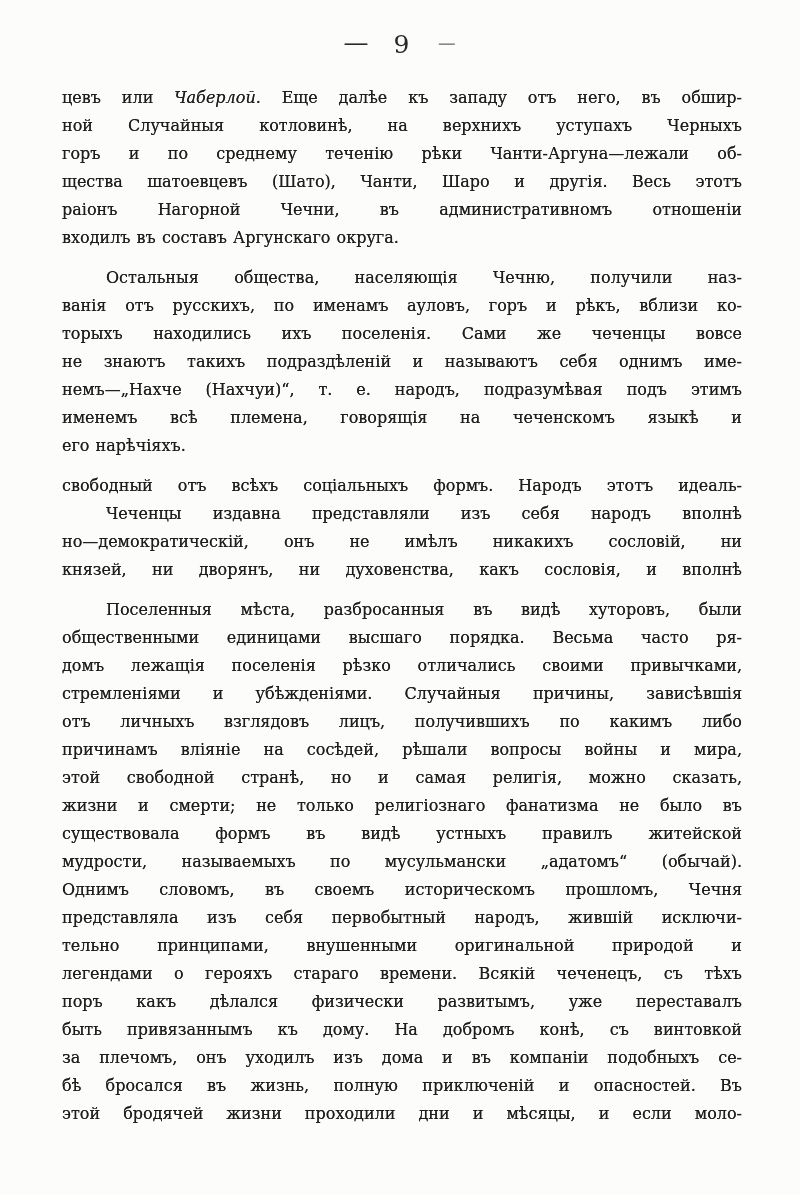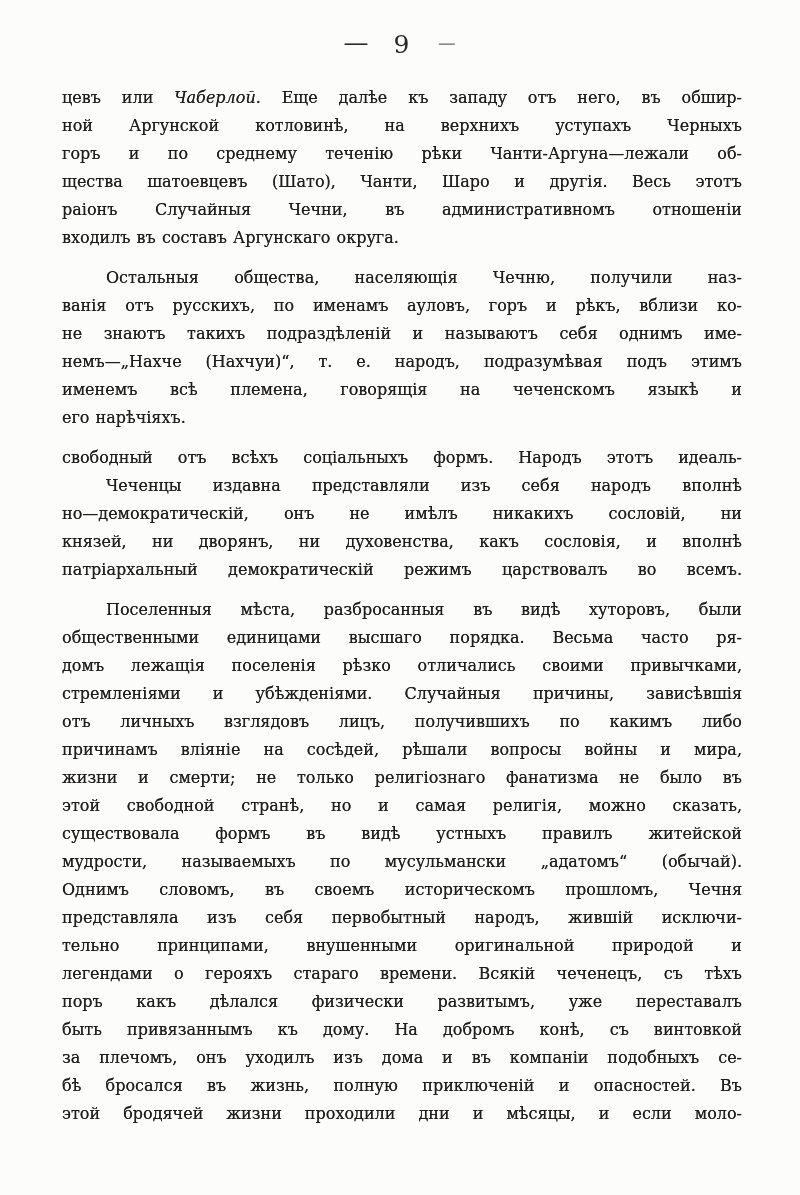--- a/index.html
+++ b/index.html
@@ -76,50 +76,50 @@
 </head>
 <body>
 
 <div class="page">
   <div class="header">
     <span class="dash-left">—</span><span class="num">9</span><span class="dash-right">—</span>
   </div>
   <div class="text-block">
       <div class="paragraph">
         <div class="line"><span>цевъ или </span><span class="italic">Чаберлой</span><span>. Еще далѣе къ западу отъ него, въ обшир-</span></div>
-        <div class="line"><span>ной Аргунской котловинѣ, на верхнихъ уступахъ Черныхъ</span></div>
+        <div class="line"><span>ной Случайныя котловинѣ, на верхнихъ уступахъ Черныхъ</span></div>
         <div class="line"><span>горъ и по среднему теченію рѣки Чанти-Аргуна—лежали об-</span></div>
         <div class="line"><span>щества шатоевцевъ (Шато), Чанти, Шаро и другія. Весь этотъ</span></div>
-        <div class="line"><span>раіонъ Случайныя Чечни, въ административномъ отношеніи</span></div>
+        <div class="line"><span>раіонъ Нагорной Чечни, въ административномъ отношеніи</span></div>
         <div class="line last"><span>входилъ въ составъ Аргунскаго округа.</span></div>
       </div>
       <div class="paragraph">
         <div class="line indent"><span>Остальныя общества, населяющія Чечню, получили наз-</span></div>
         <div class="line"><span>ванія отъ русскихъ, по именамъ ауловъ, горъ и рѣкъ, вблизи ко-</span></div>
+        <div class="line"><span>торыхъ находились ихъ поселенія. Сами же чеченцы вовсе</span></div>
         <div class="line"><span>не знаютъ такихъ подраздѣленій и называютъ себя однимъ име-</span></div>
         <div class="line"><span>немъ—„Нахче (Нахчуи)“, т. е. народъ, подразумѣвая подъ этимъ</span></div>
         <div class="line"><span>именемъ всѣ племена, говорящія на чеченскомъ языкѣ и</span></div>
         <div class="line last"><span>его нарѣчіяхъ.</span></div>
       </div>
       <div class="paragraph">
         <div class="line"><span>свободный отъ всѣхъ соціальныхъ формъ. Народъ этотъ идеаль-</span></div>
         <div class="line indent"><span>Чеченцы издавна представляли изъ себя народъ вполнѣ</span></div>
         <div class="line"><span>но—демократическій, онъ не имѣлъ никакихъ сословій, ни</span></div>
         <div class="line"><span>князей, ни дворянъ, ни духовенства, какъ сословія, и вполнѣ</span></div>
-        <div class="line"><span>патріархальный демократическій режимъ царствовалъ во всемъ.</span></div>
       </div>
       <div class="paragraph">
         <div class="line indent"><span>Поселенныя мѣста, разбросанныя въ видѣ хуторовъ, были</span></div>
         <div class="line"><span>общественными единицами высшаго порядка. Весьма часто ря-</span></div>
         <div class="line"><span>домъ лежащія поселенія рѣзко отличались своими привычками,</span></div>
         <div class="line"><span>стремленіями и убѣжденіями. Случайныя причины, зависѣвшія</span></div>
         <div class="line"><span>отъ личныхъ взглядовъ лицъ, получившихъ по какимъ либо</span></div>
         <div class="line"><span>причинамъ вліяніе на сосѣдей, рѣшали вопросы войны и мира,</span></div>
+        <div class="line"><span>этой свободной странѣ, но и самая религія, можно сказать,</span></div>
         <div class="line"><span>жизни и смерти; не только религіознаго фанатизма не было въ</span></div>
-        <div class="line"><span>этой свободной странѣ, но и самая религія, можно сказать,</span></div>
         <div class="line"><span>существовала формъ въ видѣ устныхъ правилъ житейской</span></div>
         <div class="line"><span>мудрости, называемыхъ по мусульмански „адатомъ“ (обычай).</span></div>
         <div class="line"><span>Однимъ словомъ, въ своемъ историческомъ прошломъ, Чечня</span></div>
         <div class="line"><span>представляла изъ себя первобытный народъ, жившій исключи-</span></div>
         <div class="line"><span>тельно принципами, внушенными оригинальной природой и</span></div>
         <div class="line"><span>легендами о герояхъ стараго времени. Всякій чеченецъ, съ тѣхъ</span></div>
         <div class="line"><span>поръ какъ дѣлался физически развитымъ, уже переставалъ</span></div>
         <div class="line"><span>быть привязаннымъ къ дому. На добромъ конѣ, съ винтовкой</span></div>
         <div class="line"><span>за плечомъ, онъ уходилъ изъ дома и въ компаніи подобныхъ се-</span></div>
         <div class="line"><span>бѣ бросался въ жизнь, полную приключеній и опасностей. Въ</span></div>

